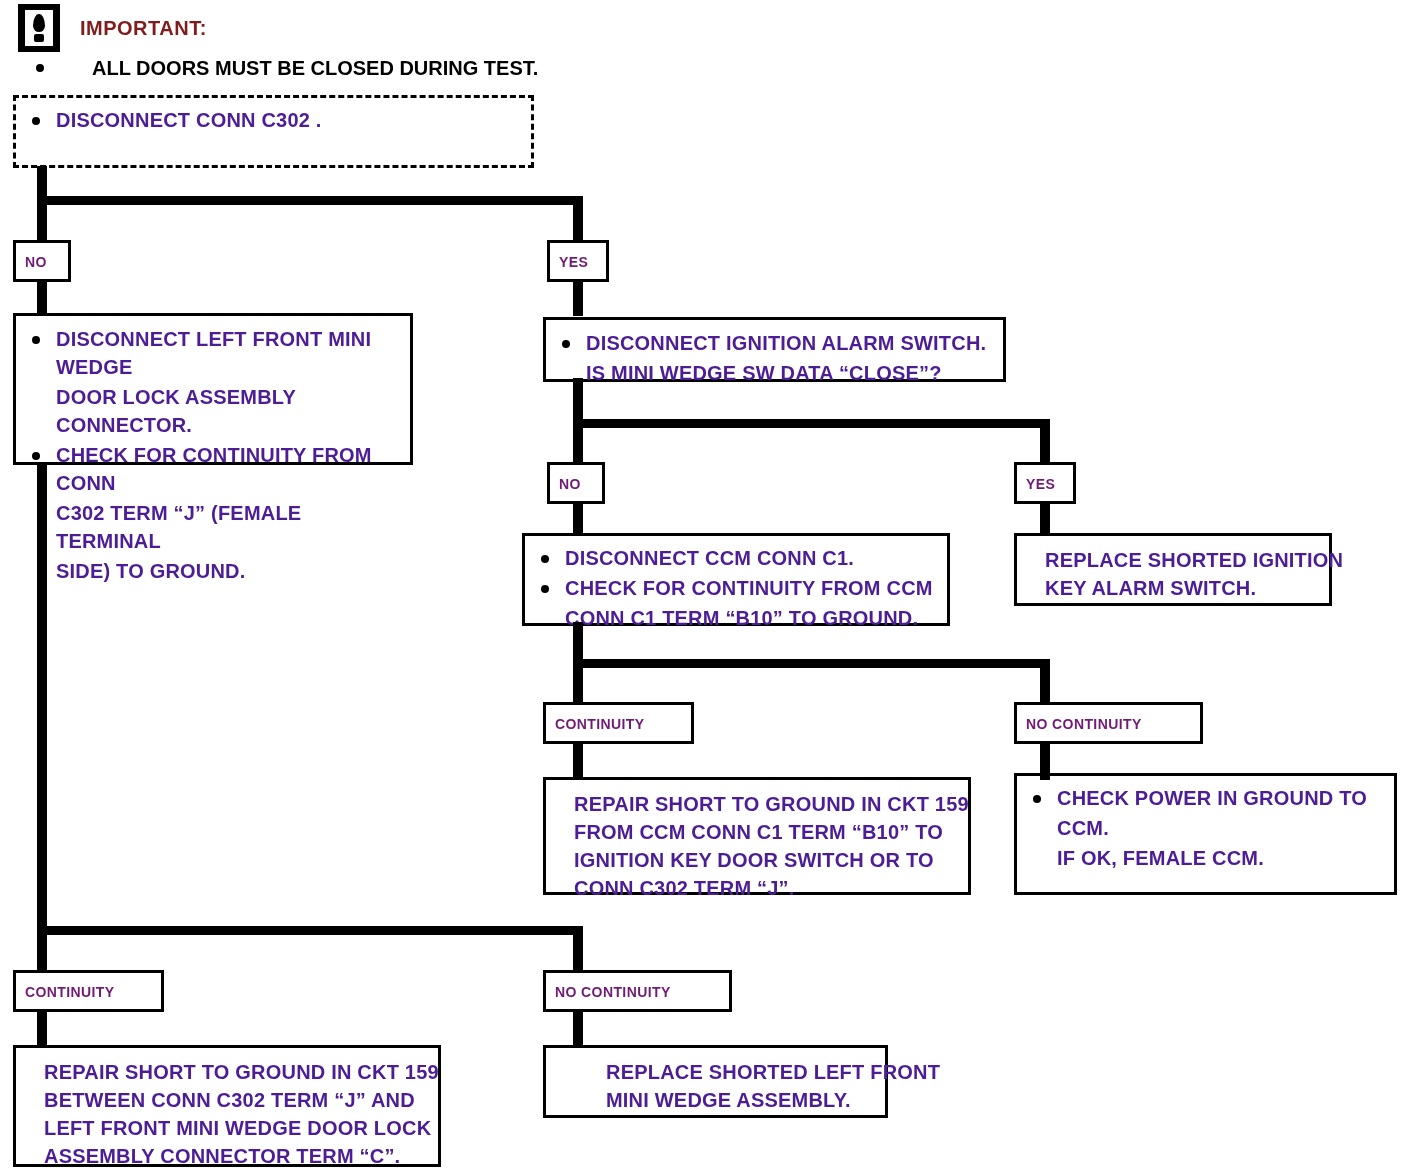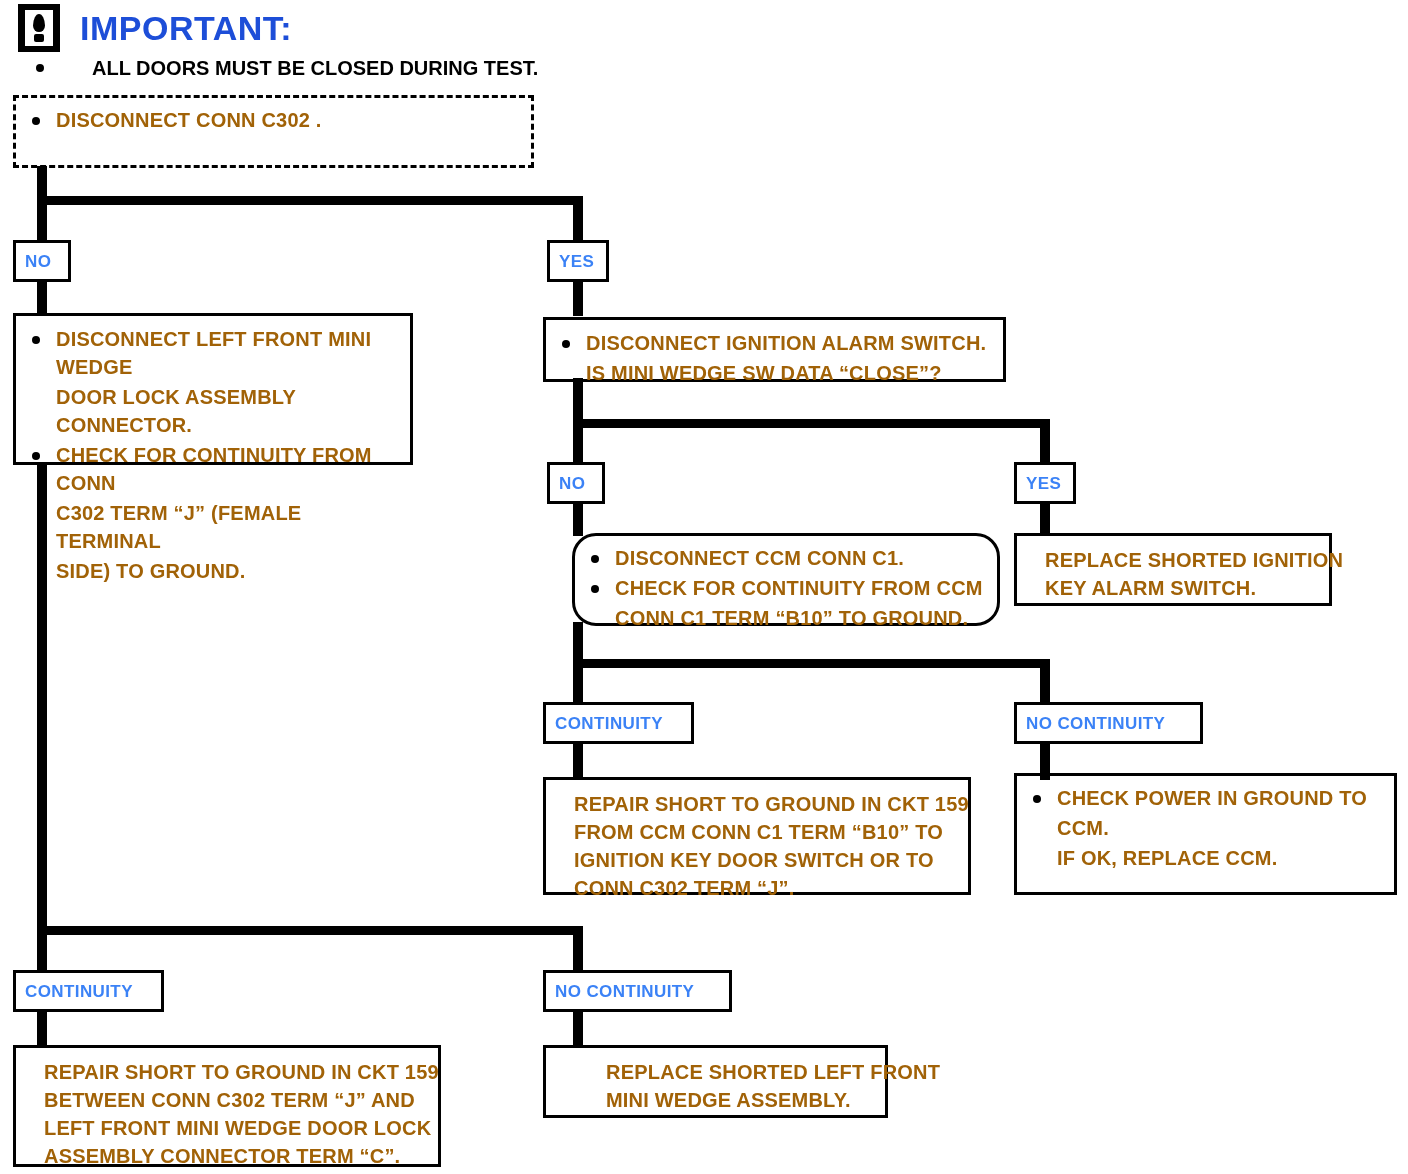--- a/index.html
+++ b/index.html
@@ -19,36 +19,36 @@
     overflow: hidden;
   }
 
   
   .box {
     position: absolute;
     box-sizing: border-box;
     background: #ffffff;
     border: 3px solid #000000;
     font-weight: bold;
-    color: #a16207;
+    color: #4c1d95;
     letter-spacing: 0.2px;
   }
   .box.dashed {
     border: 3px dashed #000000;
   }
 
   
   .pill {
     position: absolute;
     box-sizing: border-box;
     background: #ffffff;
     border: 3px solid #000000;
     font-weight: bold;
-    color: #3b82f6;
-    font-size: 17px;
+    color: #701a75;
+    font-size: 14px;
     line-height: 38px;
     padding: 0 9px;
     white-space: nowrap;
     letter-spacing: 0.4px;
     z-index: 5;
   }
 
   
   ul.blist {
     list-style: none;
@@ -125,24 +125,24 @@
   #warn-icon .bang-dot {
     position: absolute;
     left: 16px;
     top: 30px;
     width: 10px;
     height: 8px;
     background: #000000;
     border-radius: 2px;
   }
   #important-label {
-    font-size: 34px;
+    font-size: 20px;
     font-weight: bold;
     margin-left: 20px;
-    color: #1d4ed8;
+    color: #7f1d1d;
     letter-spacing: 0.5px;
   }
   #header-note {
     position: absolute;
     left: 36px;
     top: 57px;
     font-size: 20px;
     font-weight: bold;
     color: #000000;
     white-space: nowrap;
@@ -237,21 +237,21 @@
   <div class="box" style="left:543px; top:317px; width:463px; height:65px;">
     <ul class="blist" style="padding-top:9px;">
       <li>DISCONNECT IGNITION ALARM SWITCH.</li>
       <li class="nobullet">IS MINI WEDGE SW DATA “CLOSE”?</li>
     </ul>
   </div>
 
   <div class="pill" style="left:547px; top:462px; width:58px; height:42px;">NO</div>
   <div class="pill" style="left:1014px; top:462px; width:62px; height:42px;">YES</div>
 
-  <div class="box" style="left:572px; top:533px; width:428px; height:93px;border-radius:24px;">
+  <div class="box" style="left:522px; top:533px; width:428px; height:93px;">
     <ul class="blist" style="padding-top:8px;">
       <li>DISCONNECT CCM CONN C1.</li>
       <li>CHECK FOR CONTINUITY FROM CCM</li>
       <li class="nobullet">CONN C1 TERM “B10” TO GROUND.</li>
     </ul>
   </div>
 
   <div class="box" style="left:1014px; top:533px; width:318px; height:73px;">
     <div class="plaintext">
       <div>REPLACE SHORTED IGNITION</div>
@@ -268,21 +268,21 @@
       <div>FROM CCM CONN C1 TERM “B10” TO</div>
       <div>IGNITION KEY DOOR SWITCH OR TO</div>
       <div>CONN C302 TERM “J”.</div>
     </div>
   </div>
 
   <div class="box" style="left:1014px; top:773px; width:383px; height:122px;">
     <ul class="blist" style="padding-top:8px;">
       <li>CHECK POWER IN GROUND TO</li>
       <li class="nobullet">CCM.</li>
-      <li class="nobullet">IF OK, REPLACE CCM.</li>
+      <li class="nobullet">IF OK, FEMALE CCM.</li>
     </ul>
   </div>
 
   <div class="pill" style="left:13px; top:970px; width:151px; height:42px;">CONTINUITY</div>
   <div class="pill" style="left:543px; top:970px; width:189px; height:42px;">NO CONTINUITY</div>
 
   <div class="box" style="left:13px; top:1045px; width:428px; height:122px;">
     <div class="plaintext">
       <div>REPAIR SHORT TO GROUND IN CKT 159</div>
       <div>BETWEEN CONN C302 TERM “J” AND</div>

